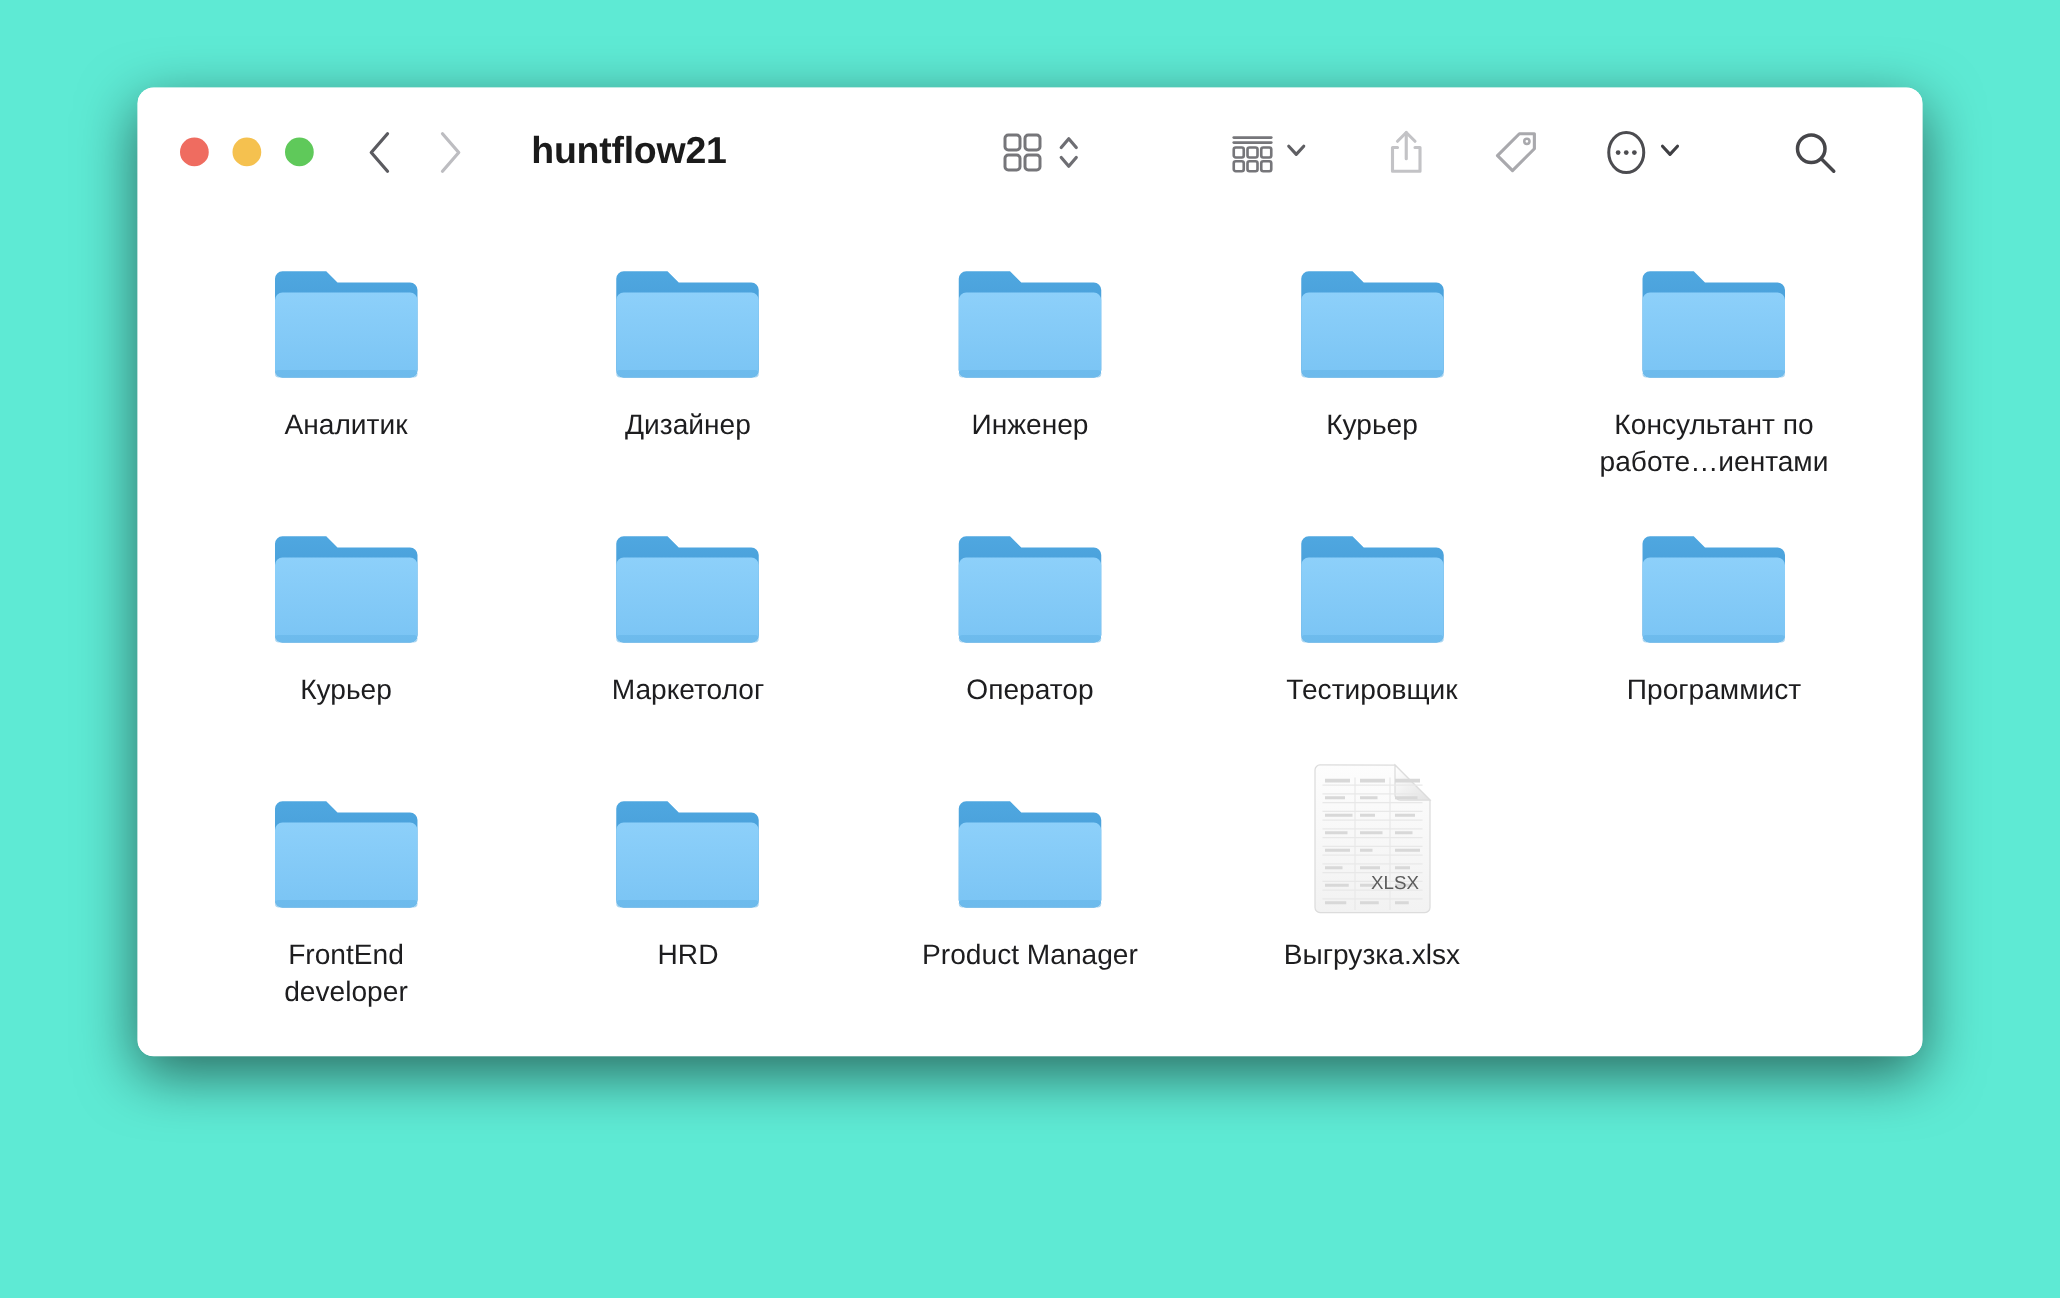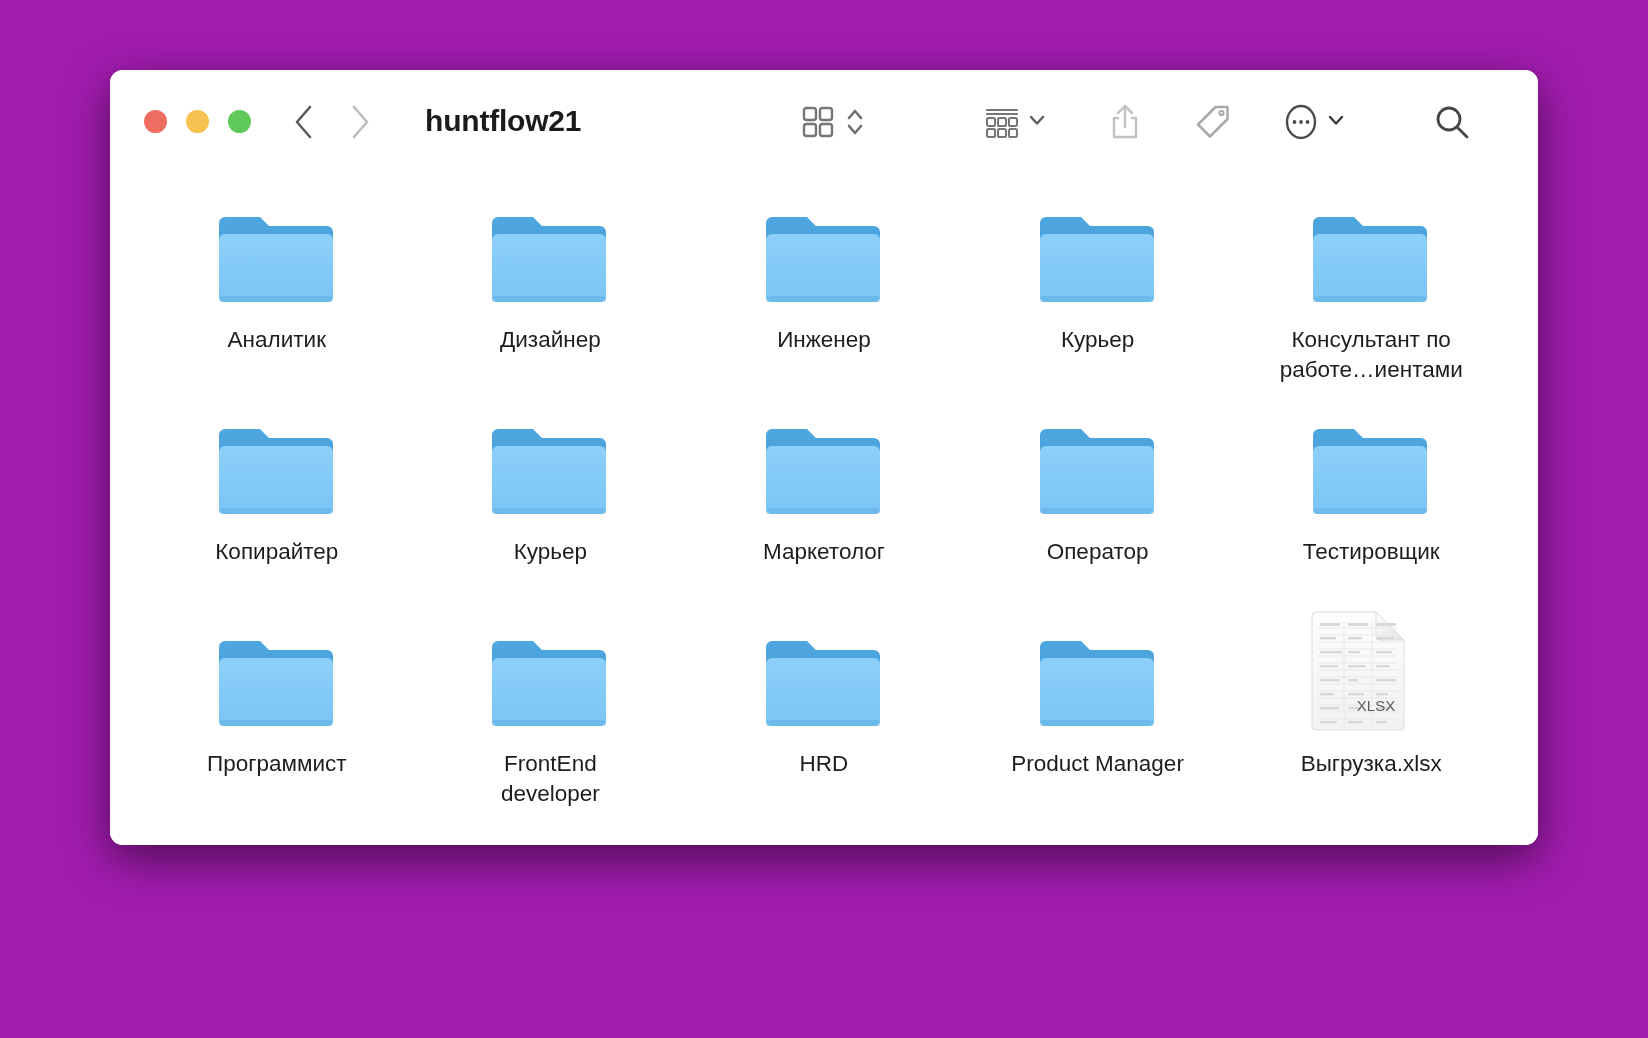--- a/index.html
+++ b/index.html
@@ -9,21 +9,21 @@
     height: 1038px;
     background: #000000;
     font-family: "Liberation Sans", sans-serif;
     overflow: hidden;
   }
 
   #root {
     position: relative;
     width: 1648px;
     height: 1038px;
-    background: #a21caf;
+    background: #5eead4;
   }
 
   
   .finder-window {
     position: absolute;
     left: 110px;
     top: 70px;
     width: 1428px;
     height: 775px;
     background: #ffffff;
@@ -144,21 +144,21 @@
     padding-top: 8px;
     cursor: default;
   }
 
   .icon-wrap {
     width: 122px;
     height: 104px;
     position: relative;
     display: flex;
     align-items: flex-end;
-    justify-content: flex-start;
+    justify-content: center;
   }
 
   .item-label {
     margin-top: 17px;
     width: 190px;
     text-align: center;
     font-size: 22.5px;
     line-height: 30px;
     color: #1d1d1f;
     white-space: pre-line;
@@ -378,40 +378,20 @@
         <stop offset="1" stop-color="#7ac4f4"></stop>
       </linearGradient>
     </defs>
     <path d="M3,13 a6,6 0 0 1 6,-6 H44 l9,9 H111 a6,6 0 0 1 6,6 V86 a6,6 0 0 1 -6,6 H9 a6,6 0 0 1 -6,-6 Z" fill="url(#fBack-4)"></path>
     <rect x="3" y="24" width="114" height="68" rx="6" fill="url(#fFront-4)"></rect>
     <rect x="3" y="86" width="114" height="6" rx="3" fill="#63b2e6" opacity="0.55"></rect>
   </svg>
 </div>
             <div class="item-label">Консультант по
 работе…иентами</div>
-          </div>
-          <div class="item">
-            <div class="icon-wrap">
-  <svg class="folder-svg" width="120" height="98" viewBox="0 0 120 98">
-    <defs>
-      <linearGradient id="fBack-5" x1="0" y1="0" x2="0" y2="1">
-        <stop offset="0" stop-color="#4fa7e0"></stop>
-        <stop offset="1" stop-color="#3e93cf"></stop>
-      </linearGradient>
-      <linearGradient id="fFront-5" x1="0" y1="0" x2="0" y2="1">
-        <stop offset="0" stop-color="#8dd0fa"></stop>
-        <stop offset="1" stop-color="#7ac4f4"></stop>
-      </linearGradient>
-    </defs>
-    <path d="M3,13 a6,6 0 0 1 6,-6 H44 l9,9 H111 a6,6 0 0 1 6,6 V86 a6,6 0 0 1 -6,6 H9 a6,6 0 0 1 -6,-6 Z" fill="url(#fBack-5)"></path>
-    <rect x="3" y="24" width="114" height="68" rx="6" fill="url(#fFront-5)"></rect>
-    <rect x="3" y="86" width="114" height="6" rx="3" fill="#63b2e6" opacity="0.55"></rect>
-  </svg>
-</div>
-            <div class="item-label">Копирайтер</div>
           </div>
           <div class="item">
             <div class="icon-wrap">
   <svg class="folder-svg" width="120" height="98" viewBox="0 0 120 98">
     <defs>
       <linearGradient id="fBack-6" x1="0" y1="0" x2="0" y2="1">
         <stop offset="0" stop-color="#4fa7e0"></stop>
         <stop offset="1" stop-color="#3e93cf"></stop>
       </linearGradient>
       <linearGradient id="fFront-6" x1="0" y1="0" x2="0" y2="1">

